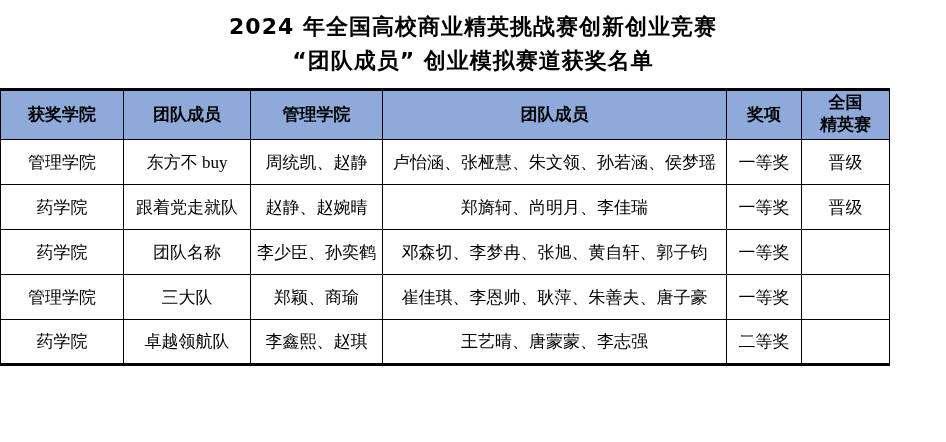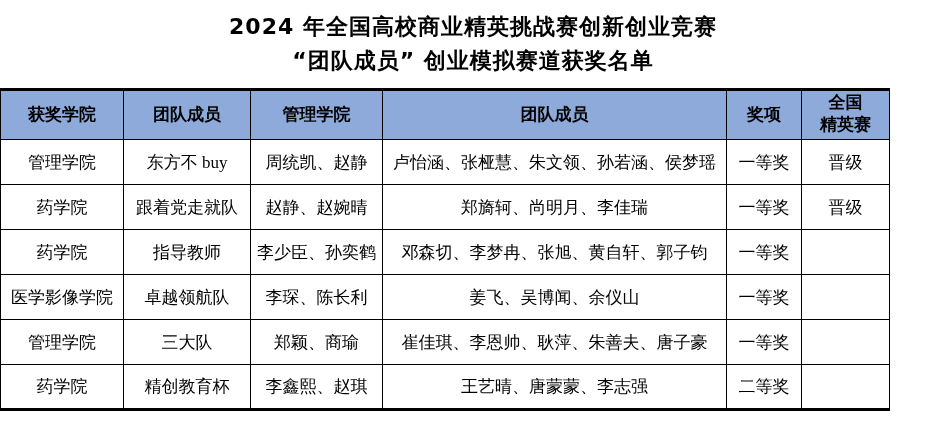--- a/index.html
+++ b/index.html
@@ -96,45 +96,37 @@
         <tr>
         <td>药学院</td>
         <td>跟着党走就队</td>
         <td>赵静、赵婉晴</td>
         <td>郑旖轲、尚明月、李佳瑞</td>
         <td>一等奖</td>
         <td>晋级</td>
       </tr>
         <tr>
         <td>药学院</td>
-        <td>指导教师</td>
+        <td>团队名称</td>
         <td>李少臣、孙奕鹤</td>
         <td>邓森切、李梦冉、张旭、黄自轩、郭子钧</td>
-        <td>一等奖</td>
-        <td></td>
-      </tr>
-        <tr>
-        <td>医学影像学院</td>
-        <td>卓越领航队</td>
-        <td>李琛、陈长利</td>
-        <td>姜飞、吴博闻、余仪山</td>
         <td>一等奖</td>
         <td></td>
       </tr>
         <tr>
         <td>管理学院</td>
         <td>三大队</td>
         <td>郑颖、商瑜</td>
         <td>崔佳琪、李恩帅、耿萍、朱善夫、唐子豪</td>
         <td>一等奖</td>
         <td></td>
       </tr>
         <tr>
         <td>药学院</td>
-        <td>精创教育杯</td>
+        <td>卓越领航队</td>
         <td>李鑫熙、赵琪</td>
         <td>王艺晴、唐蒙蒙、李志强</td>
         <td>二等奖</td>
         <td></td>
       </tr>
       </tbody>
   </table>
 
 </div>
 

